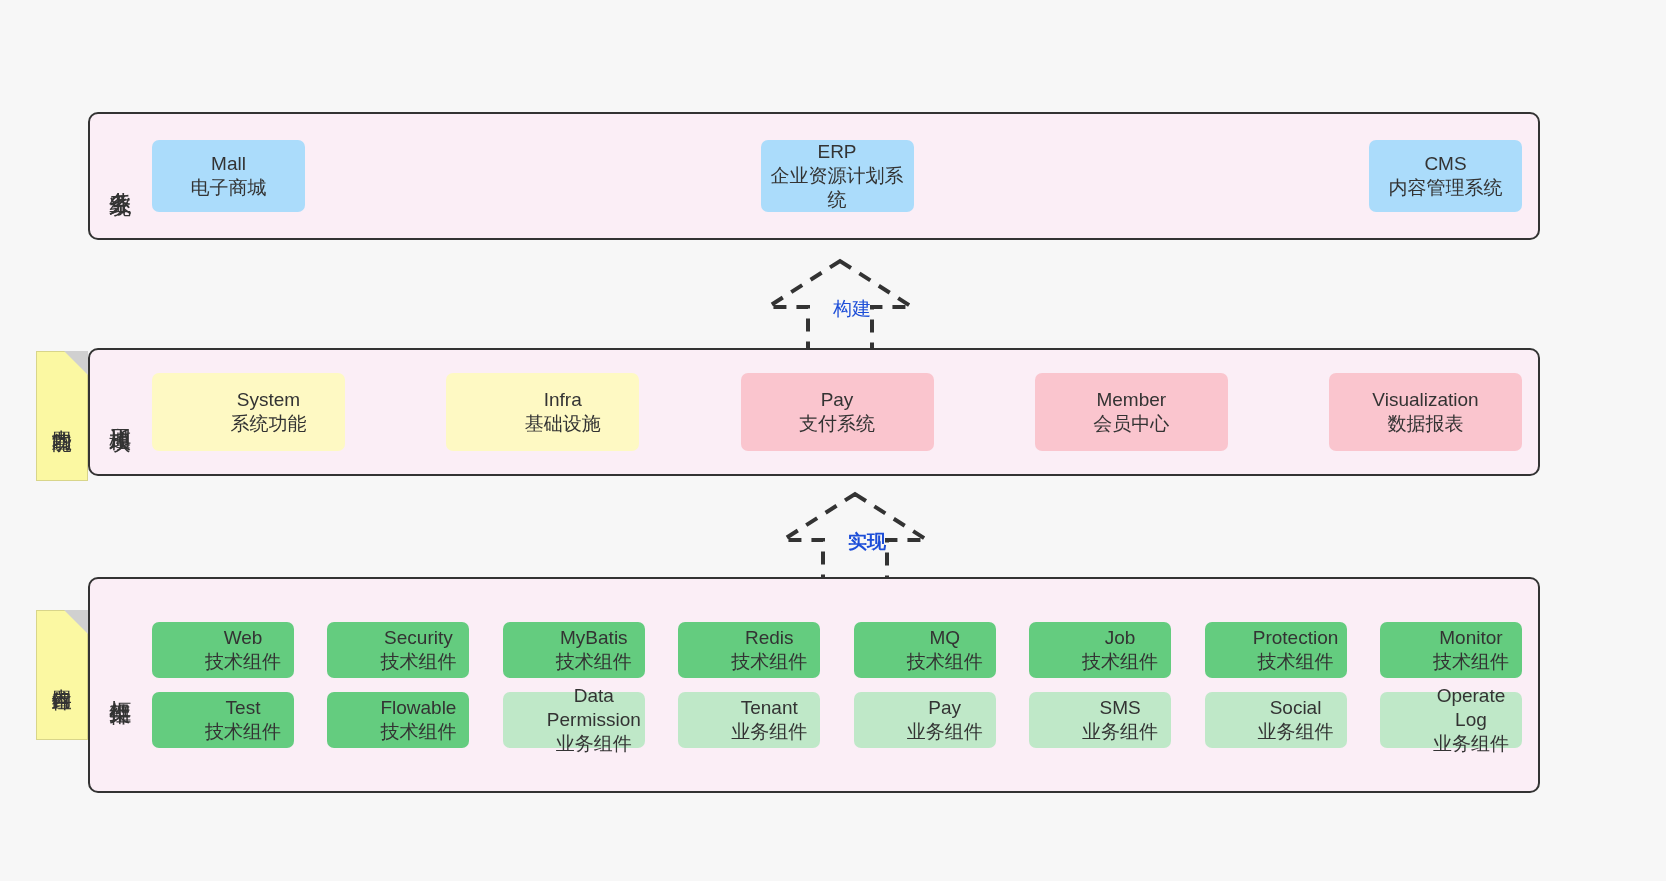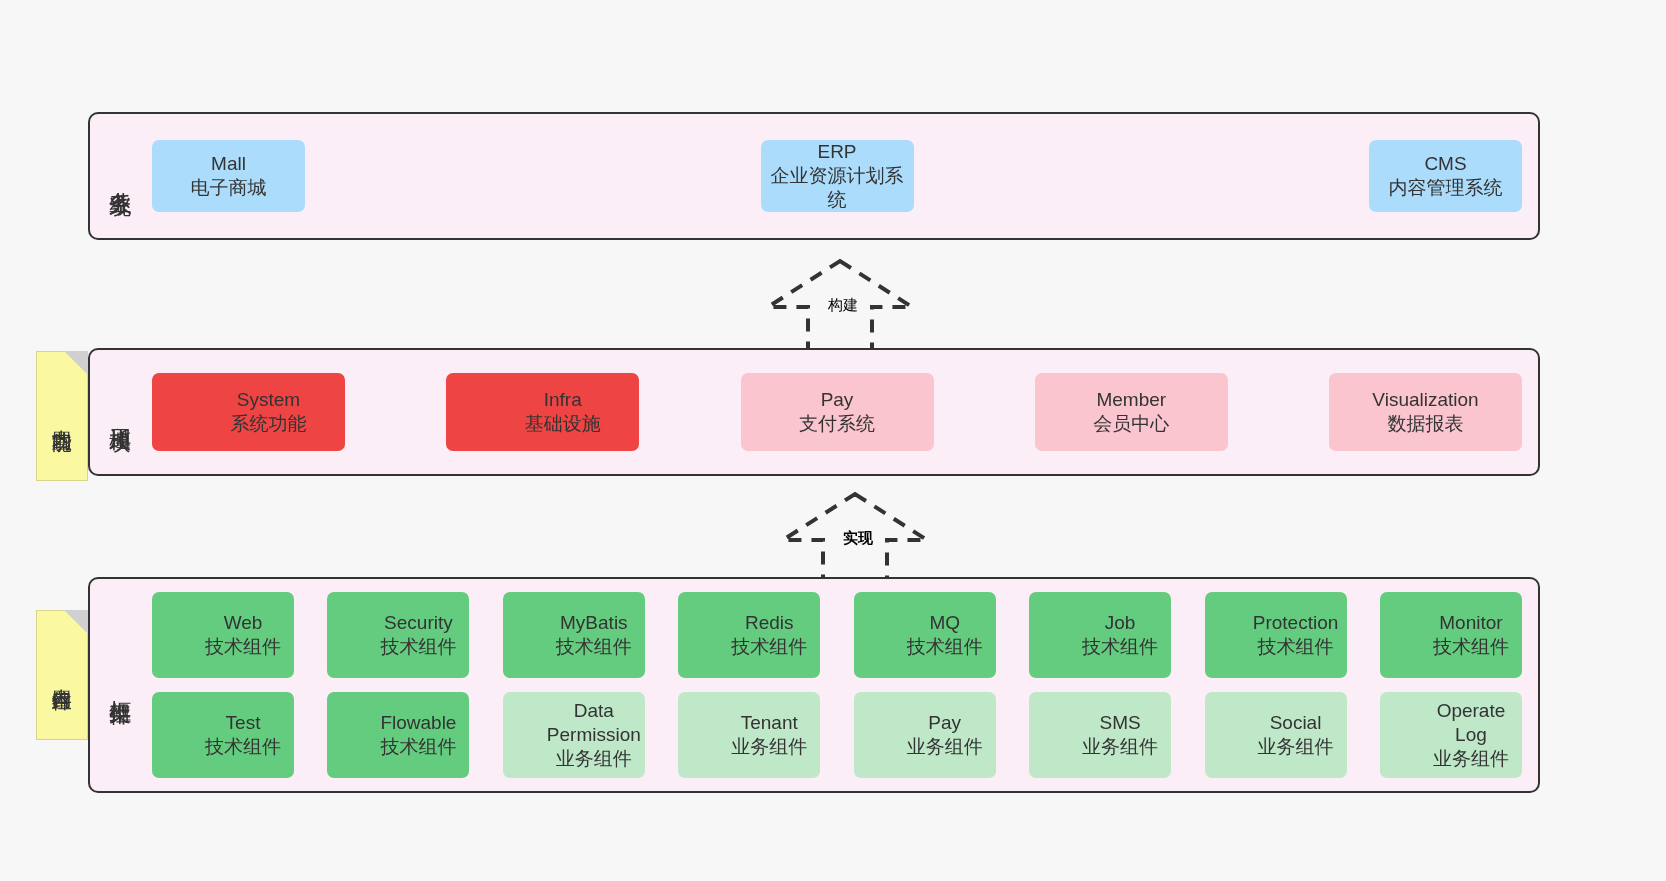--- a/index.html
+++ b/index.html
@@ -73,34 +73,34 @@
     text-align: center;
     font-size: 19px;
     line-height: 1.28;
     color: #333333;
     padding: 4px 6px;
   }
   .box .en { display: block; }
   .box .cn { display: block; }
 
   .box-blue  { background: #abdcfb; }
-  .box-red   { background: #ef4444; padding-left: 46px; }
+  .box-red   { background: #fef9c3; padding-left: 46px; }
   .box-pink  { background: #fac5ce; }
   .box-green { background: #64cc7f; }
   .box-lgreen{ background: #bfe8c8; }
 
   
   #layer-business { left: 88px; top: 112px; width: 1452px; height: 128px; }
   #layer-business .box { width: 153px; height: 72px; }
 
   #layer-modules  { left: 88px; top: 348px; width: 1452px; height: 128px; }
   #layer-modules .box { width: 193px; height: 78px; }
 
   #layer-framework{ left: 88px; top: 577px; width: 1452px; height: 216px; }
-  #layer-framework .box { width: 142px; height: 86px; padding-left: 46px; }
+  #layer-framework .box { width: 142px; height: 56px; padding-left: 46px; }
 
   
   .note {
     position: absolute;
     box-sizing: border-box;
     width: 52px;
     background: #fbf8a2;
     border: 1px solid #d8d58a;
     display: flex;
     align-items: center;
@@ -128,25 +128,25 @@
 
   
   .arrow-wrap {
     position: absolute;
     width: 160px;
     height: 100px;
   }
   .arrow-wrap svg { display: block; width: 100%; height: 100%; }
   .arrow-label {
     position: absolute;
-    left: 3px;
+    left: 12px;
     width: 100%;
     text-align: center;
-    font-size: 15px;
-    color: #000000;
+    font-size: 19px;
+    color: #1d4ed8;
     pointer-events: none;
   }
   #arrow-build { left: 760px; top: 255px; }
   #arrow-build .arrow-label { top: 41px; }
   #arrow-impl  { left: 775px; top: 488px; font-weight: bold; }
   #arrow-impl  .arrow-label { top: 41px; }
 </style>
 </head>
 <body>
 

